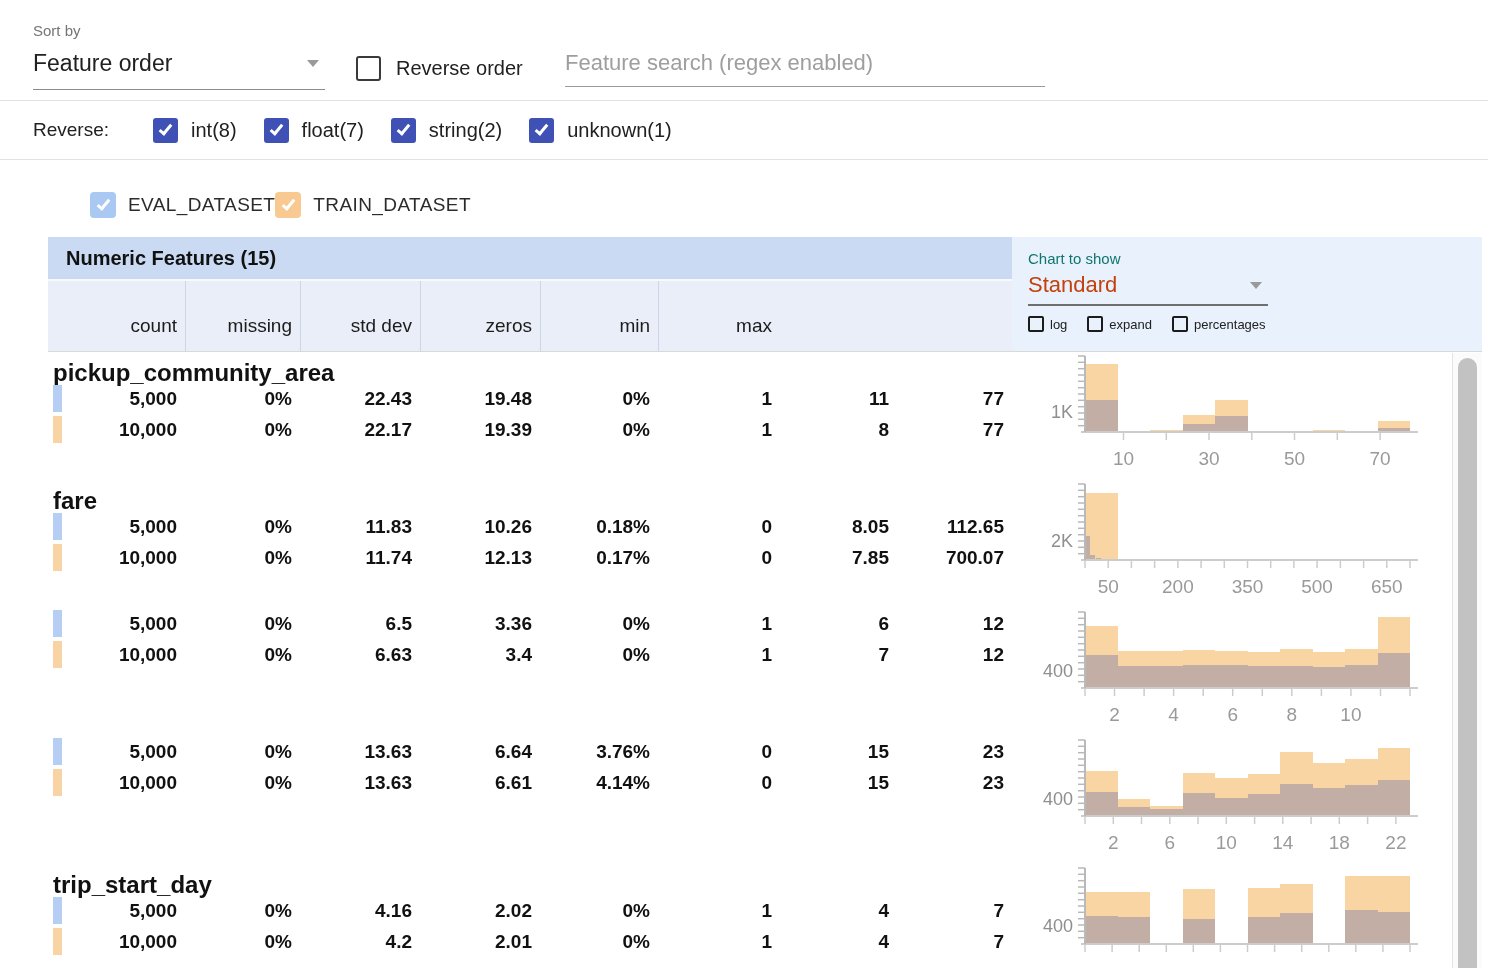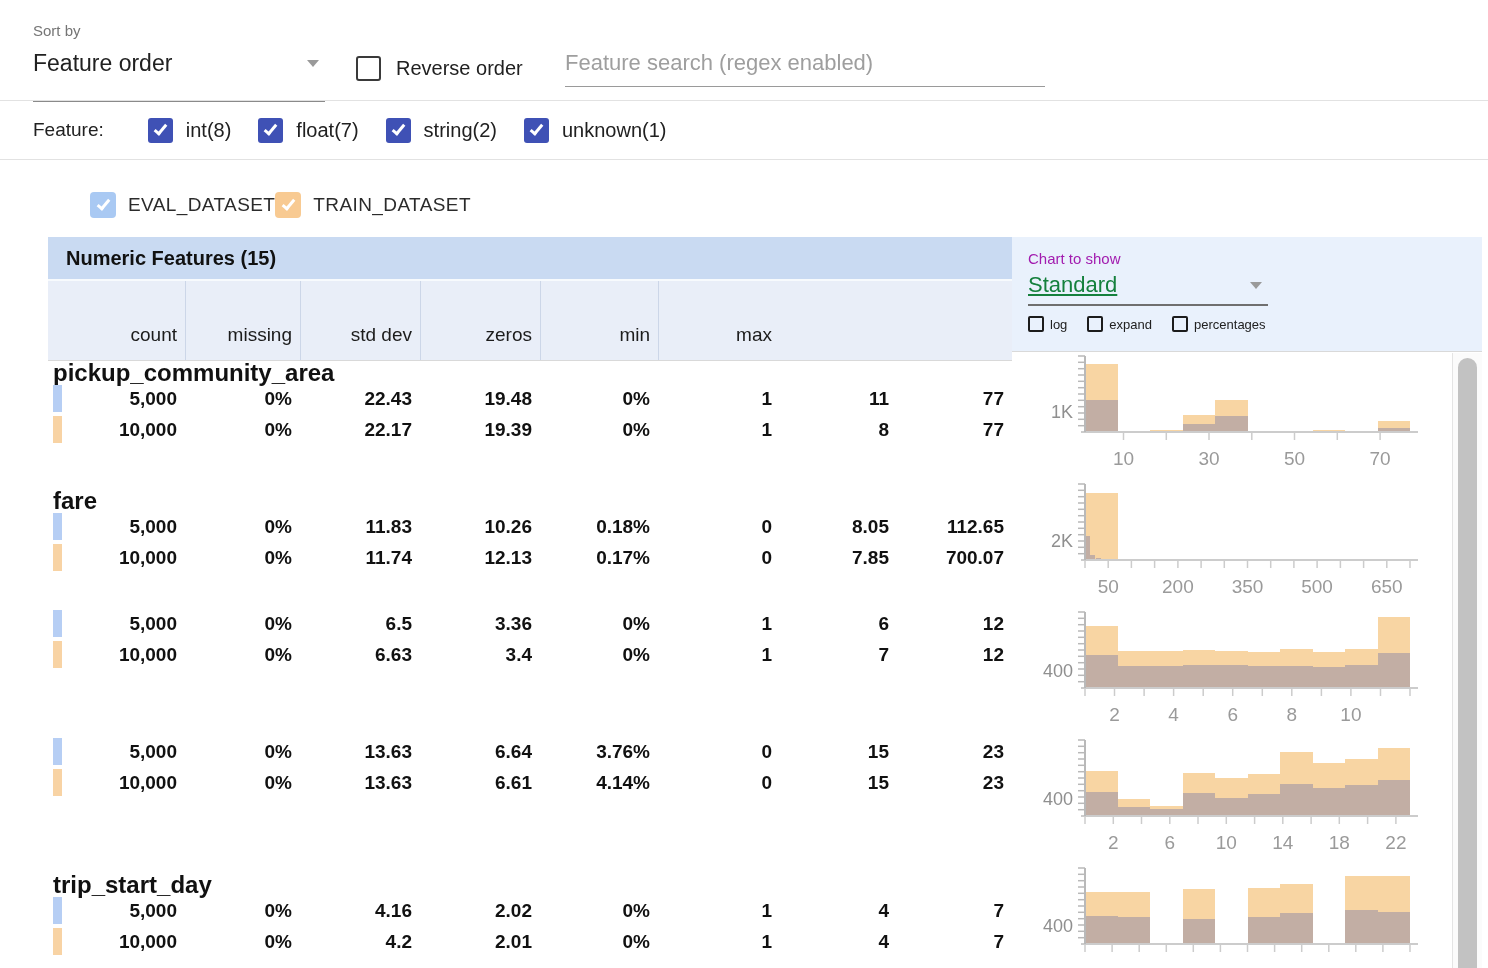--- a/index.html
+++ b/index.html
@@ -5,21 +5,21 @@
   * { box-sizing: border-box; margin: 0; padding: 0; }
   html,body { width:1488px; height:968px; overflow:hidden; background:#fff;
     font-family:"Liberation Sans","DejaVu Sans",sans-serif; color:#212121; }
   .app { position:relative; width:1488px; height:968px; }
 
   
   .topbar { position:relative; height:101px; border-bottom:1px solid #e2e2e2; background:#fff; }
   .sort-label { position:absolute; left:33px; top:22px; font-size:15px; color:#757575; }
   .sort-select { position:absolute; left:33px; top:50px; width:292px; display:flex; align-items:center;
     justify-content:space-between; font-size:23px; color:#212121; border-bottom:1px solid #8a8a8a;
-    padding-bottom:24px; cursor:pointer; }
+    padding-bottom:12px; cursor:pointer; }
   .tri { width:0; height:0; border-left:6px solid transparent; border-right:6px solid transparent;
     border-top:7px solid #9a9a9a; margin-right:6px; }
   .reverse-group { position:absolute; left:356px; top:56px; display:flex; align-items:center; }
   .cb-outline { width:25px; height:25px; border:2px solid #3a3a3a; border-radius:3px; background:#fff; }
   .reverse-label { font-size:20px; margin-left:15px; }
   .search-wrap { position:absolute; left:565px; top:50px; width:480px; }
   .search-wrap input { width:100%; border:none; outline:none; border-bottom:1px solid #9a9a9a;
     font-size:22px; padding-bottom:10px; font-family:inherit; color:#212121; background:transparent; }
   .search-wrap input::placeholder { color:#9e9e9e; }
 
@@ -39,30 +39,30 @@
   .ds-group { display:flex; align-items:center; cursor:pointer; }
   .cb-ds { width:26px; height:26px; border-radius:4px; display:flex; align-items:center;
     justify-content:center; margin-right:12px; }
   .ds-label { font-size:19px; letter-spacing:0.4px; color:#2b2b2b; }
 
   
   .header-region { display:flex; margin-left:48px; height:115px; }
   .table-head { width:964px; }
   .table-title { height:42px; background:#c9daf2; font-size:20px; font-weight:bold; color:#111;
     display:flex; align-items:center; padding-left:18px; }
-  .col-row { height:82px; background:#e9eef8; border-top:2px solid #f7fafd; border-bottom:1px solid #d9d9d9;
+  .col-row { height:73px; background:#e9eef8; border-top:2px solid #f7fafd; border-bottom:1px solid #d9d9d9;
     display:grid; grid-template-columns:137px 115px 120px 120px 118px 122px 117px 115px;text-align:center; }
   .col-cell { display:flex; align-items:flex-end; justify-content:flex-end; padding:0 8px 14px 0;
     font-size:19px; color:#1c1c1c; border-left:1px solid #ccd6e8; }
   .col-cell:first-child { border-left:none; }
   .chart-controls { flex:1; margin-right:6px; background:#e9f1fc; border-bottom:1px solid #d9d9d9;
     padding:13px 0 0 16px; }
-  .cc-label { font-size:15px; color:#a21caf; margin-bottom:5px; }
+  .cc-label { font-size:15px; color:#0f766e; margin-bottom:5px; }
   .cc-select { width:240px; display:flex; align-items:center; justify-content:space-between;
-    font-size:22px; color:#15803d; border-bottom:2px solid #6f6f6f; padding-bottom:6px; cursor:pointer;text-decoration:underline; }
+    font-size:22px; color:#c2410c; border-bottom:2px solid #6f6f6f; padding-bottom:6px; cursor:pointer; }
   .cc-opts { display:flex; align-items:center; gap:20px; margin-top:10px; }
   .opt { display:flex; align-items:center; cursor:pointer; }
   .cb-sm { width:16px; height:16px; border:2px solid #1c1c1c; border-radius:2px; background:transparent; margin-right:6px; }
   .opt-label { font-size:13px; }
 
   
   .content { margin-left:48px; }
   .feature-block { display:flex; height:128px; }
   .stats { width:964px; }
   .fname { font-size:24px; font-weight:bold; color:#111; padding:7px 0 2px 5px; height:31px; }
@@ -93,21 +93,21 @@
     <div class="reverse-group">
       <span class="cb-outline"></span>
       <span class="reverse-label">Reverse order</span>
     </div>
     <div class="search-wrap">
       <input type="text" placeholder="Feature search (regex enabled)" style="">
     </div>
   </div>
 
   <div class="features-bar">
-    <span class="fb-label">Feature:</span>
+    <span class="fb-label">Reverse:</span>
     <span class="type-group">
       <span class="cb-indigo" style="background: rgb(63, 81, 181);">
           <span class="checkmark"></span>
         </span>
       <span class="type-label">int(8)</span>
     </span>
     <span class="type-group">
       <span class="cb-indigo" style="background: rgb(63, 81, 181);">
           <span class="checkmark"></span>
         </span>

